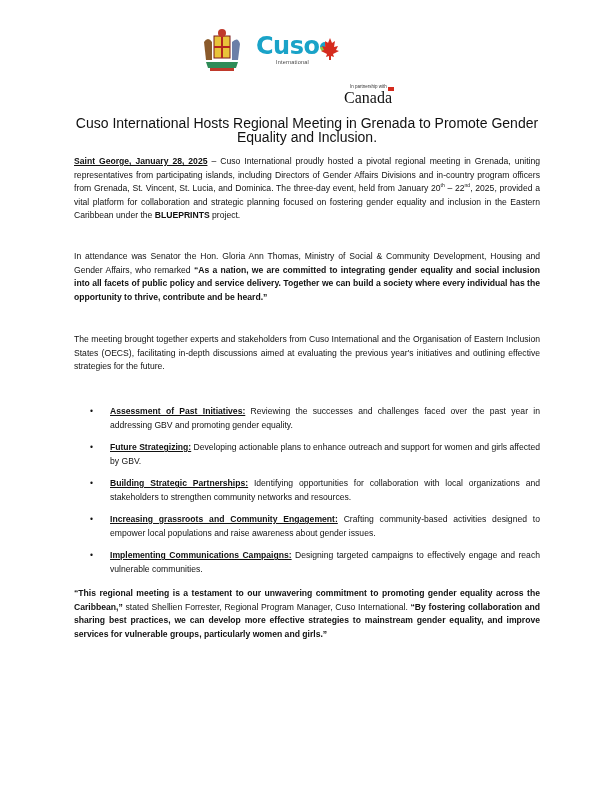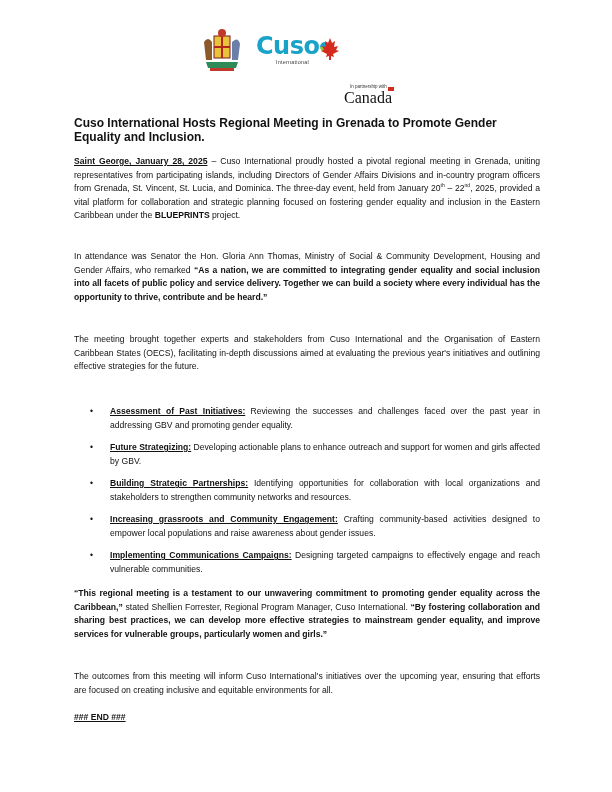--- a/index.html
+++ b/index.html
@@ -16,21 +16,21 @@
                 background: conic-gradient(#e8412a 0 25%, #f3a21b 0 50%, #8dc63f 0 75%, #1aa3c8 0); vertical-align: 2px; margin-left: 1px; }
     .cuso-sub { font-size: 5.5px; color: #444; margin-left: 20px; margin-top: 1px; letter-spacing: 0.2px; }
     .leaf { position: absolute; left: 125px; top: 12px; width: 18px; height: 22px; }
     .canada { position: absolute; left: 148px; top: 10px; margin-top: 48px; }
     .canada-sub { font-size: 4.5px; color: #333; margin-left: 6px; }
     .canada-word { font-family: "Liberation Serif", serif; font-size: 16px; color: #111; line-height: 18px; position: relative; }
     .canada-flag { position: absolute; right: -2px; top: -2px; width: 6px; height: 4px; background: #d52b1e; }
 
     
     .text { position: absolute; left: 74px; width: 466px; font-size: 8.6px; line-height: 13.5px; text-align: justify; }
-    .title { position: absolute; left: 74px; top: 117px; width: 466px; font-weight: bold; font-size: 12px; line-height: 13.5px; }
+    .title { position: absolute; left: 74px; top: 117px; width: 466px; font-weight: normal; font-size: 14px; line-height: 13.5px; text-align: center; }
     .b { font-weight: bold; text-decoration: underline; }
     .bi { font-weight: bold; }
     sup { font-size: 5px; line-height: 0; }
 
     .bullets { position: absolute; left: 74px; top: 405px; width: 466px; margin: 0; padding: 0; list-style: none; }
     .bullets li { position: relative; padding-left: 36px; font-size: 8.6px; line-height: 13.5px; text-align: justify; margin-bottom: 9px; }
     .bullets li .dot { position: absolute; left: 16px; top: 0; }
   </style>
 </head>
 <body>
@@ -63,29 +63,27 @@
       <div class="canada-word"><span>Canada</span><span class="canada-flag"></span></div>
     </div>
   </div>
 
   <div class="title">Cuso International Hosts Regional Meeting in Grenada to Promote Gender Equality and Inclusion.</div>
 
   <div class="text" style="top:155px"><span class="b">Saint George, January 28, 2025</span><span> – Cuso International proudly hosted a pivotal regional meeting in Grenada, uniting representatives from participating islands, including Directors of Gender Affairs Divisions and in-country program officers from Grenada, St. Vincent, St. Lucia, and Dominica. The three-day event, held from January 20</span><sup>th</sup><span> – 22</span><sup>nd</sup><span>, 2025, provided a vital platform for collaboration and strategic planning focused on fostering gender equality and inclusion in the Eastern Caribbean under the </span><span class="bi">BLUEPRINTS</span><span> project.</span></div>
 
   <div class="text" style="top:250px"><span>In attendance was Senator the Hon. Gloria Ann Thomas, Ministry of Social &amp; Community Development, Housing and Gender Affairs, who remarked </span><span class="bi">“As a nation, we are committed to integrating gender equality and social inclusion into all facets of public policy and service delivery. Together we can build a society where every individual has the opportunity to thrive, contribute and be heard.”</span></div>
 
-  <div class="text" style="top:333px">The meeting brought together experts and stakeholders from Cuso International and the Organisation of Eastern Caribbean States (OECS), facilitating in-depth discussions aimed at evaluating the previous year's initiatives and outlining effective strategies for the future.</div>
+  <div class="text" style="top:333px">The meeting brought together experts and stakeholders from Cuso International and the Organisation of Eastern Inclusion States (OECS), facilitating in-depth discussions aimed at evaluating the previous year's initiatives and outlining effective strategies for the future.</div>
 
 
   <ul class="bullets">
     <li><span class="dot">•</span><span class="b">Assessment of Past Initiatives:</span><span> Reviewing the successes and challenges faced over the past year in addressing GBV and promoting gender equality.</span></li>
     <li><span class="dot">•</span><span class="b">Future Strategizing:</span><span> Developing actionable plans to enhance outreach and support for women and girls affected by GBV.</span></li>
     <li><span class="dot">•</span><span class="b">Building Strategic Partnerships:</span><span> Identifying opportunities for collaboration with local organizations and stakeholders to strengthen community networks and resources.</span></li>
     <li><span class="dot">•</span><span class="b">Increasing grassroots and Community Engagement:</span><span> Crafting community-based activities designed to empower local populations and raise awareness about gender issues.</span></li>
     <li><span class="dot">•</span><span class="b">Implementing Communications Campaigns:</span><span> Designing targeted campaigns to effectively engage and reach vulnerable communities.</span></li>
   </ul>
 
   <div class="text" style="top:587px"><span class="bi">“This regional meeting is a testament to our unwavering commitment to promoting gender equality across the Caribbean,”</span><span> stated Shellien Forrester, Regional Program Manager, Cuso International. </span><span class="bi">“By fostering collaboration and sharing best practices, we can develop more effective strategies to mainstream gender equality, and improve services for vulnerable groups, particularly women and girls.”</span></div>
 
-  <div class="text" style="top:670px">The outcomes from this meeting will inform Cuso International's initiatives over the upcoming year, ensuring that efforts are focused on creating inclusive and equitable environments for all.</div>
 
-  <div class="text b" style="top:711px">### END ###</div>
 </div>
 
 </body></html>

